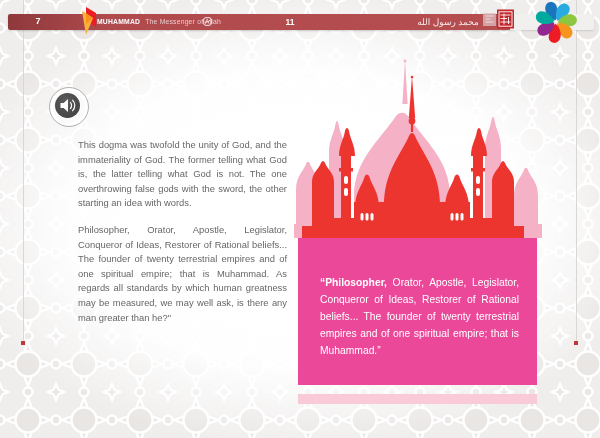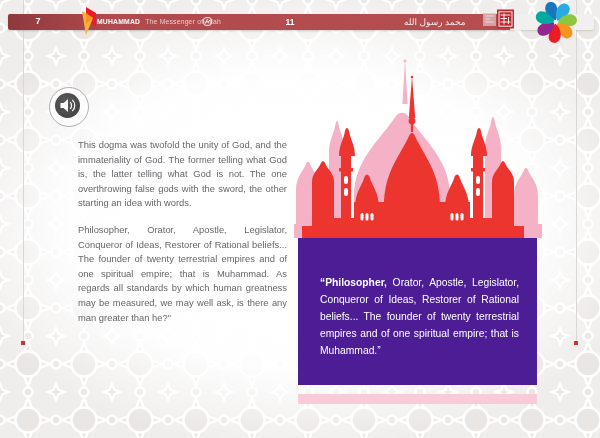--- a/index.html
+++ b/index.html
@@ -22,39 +22,39 @@
   .logo-bar{position:absolute;left:510px;top:14px;width:84px;height:16px;
       background:#f2f0ef;border-radius:0 2px 2px 0;box-shadow:0 1px 2px rgba(0,0,0,.12);}
   .pgnum{position:absolute;color:#fff;text-align:center;font-weight:bold;}
   .pgnum.left{left:26px;top:16px;width:24px;font-size:9px;font-weight:bold;}
   .pgnum.center{left:278px;top:17px;width:24px;font-size:8.5px;}
   .title-group{position:absolute;left:97px;top:17.5px;font-size:6.8px;color:#fff;
       white-space:nowrap;letter-spacing:.2px;}
   .title-group .t{font-weight:bold;}
   .title-group .s{color:rgba(255,255,255,.72);margin-left:3px;}
   .honorific{position:absolute;left:203px;top:17px;}
-  .calligraphy{position:absolute;left:404px;top:15.5px;width:88px;text-align:left;
+  .calligraphy{position:absolute;left:404px;top:15.5px;width:88px;text-align:center;
       font-size:9px;line-height:13px;color:rgba(255,255,255,.88);white-space:nowrap;overflow:hidden;}
   .bookmark{position:absolute;left:80px;top:7px;}
   .seal{position:absolute;left:483px;top:9px;}
   .pinwheel{position:absolute;left:534px;top:0px;}
   
   .audio-btn{position:absolute;left:49px;top:87px;width:38px;height:38px;border-radius:50%;
       border:1.5px solid #b3b0ae;background:radial-gradient(circle,#fbfbfb 55%,#dedbd9);
       box-shadow:inset 0 0 0 3px #ffffff;cursor:pointer;}
   .audio-inner{position:absolute;left:5px;top:5px;width:25px;height:25px;border-radius:50%;
       background:radial-gradient(circle at 40% 35%,#5c5c5c,#3d3d3d);display:flex;align-items:center;justify-content:center;}
   
   .body-text{position:absolute;left:66px;top:126px;width:233px;color:#656669;
       font-size:9.4px;line-height:14.6px;text-align:justify;}
   .body-text p{margin:12px;}
   .body-text p + p{margin-top:8px;}
   
   .mosque{position:absolute;left:288px;top:56px;}
-  .quote-box{position:absolute;left:298px;top:238px;width:239px;height:147px;background:#4c1d95;}
+  .quote-box{position:absolute;left:298px;top:238px;width:239px;height:147px;background:#ec4899;}
   .quote-text{position:absolute;left:22px;top:26px;width:199px;color:#fff;
       font-size:10.3px;line-height:17px;text-align:justify;}
   .quote-text .lead{font-weight:bold;}
   .pink-bar{position:absolute;left:298px;top:394px;width:239px;height:10px;background:#f9cbd8;}
 </style>
 </head>
 <body>
 
 <div class="stage">
 

